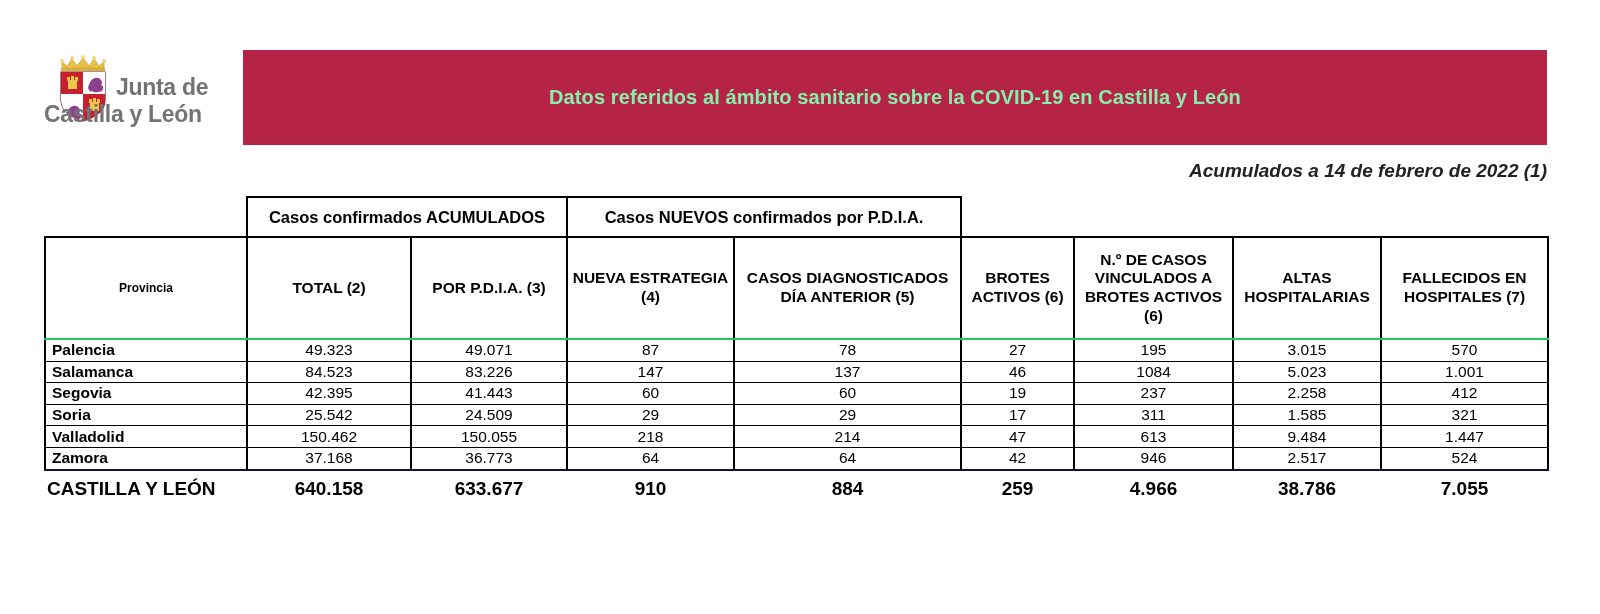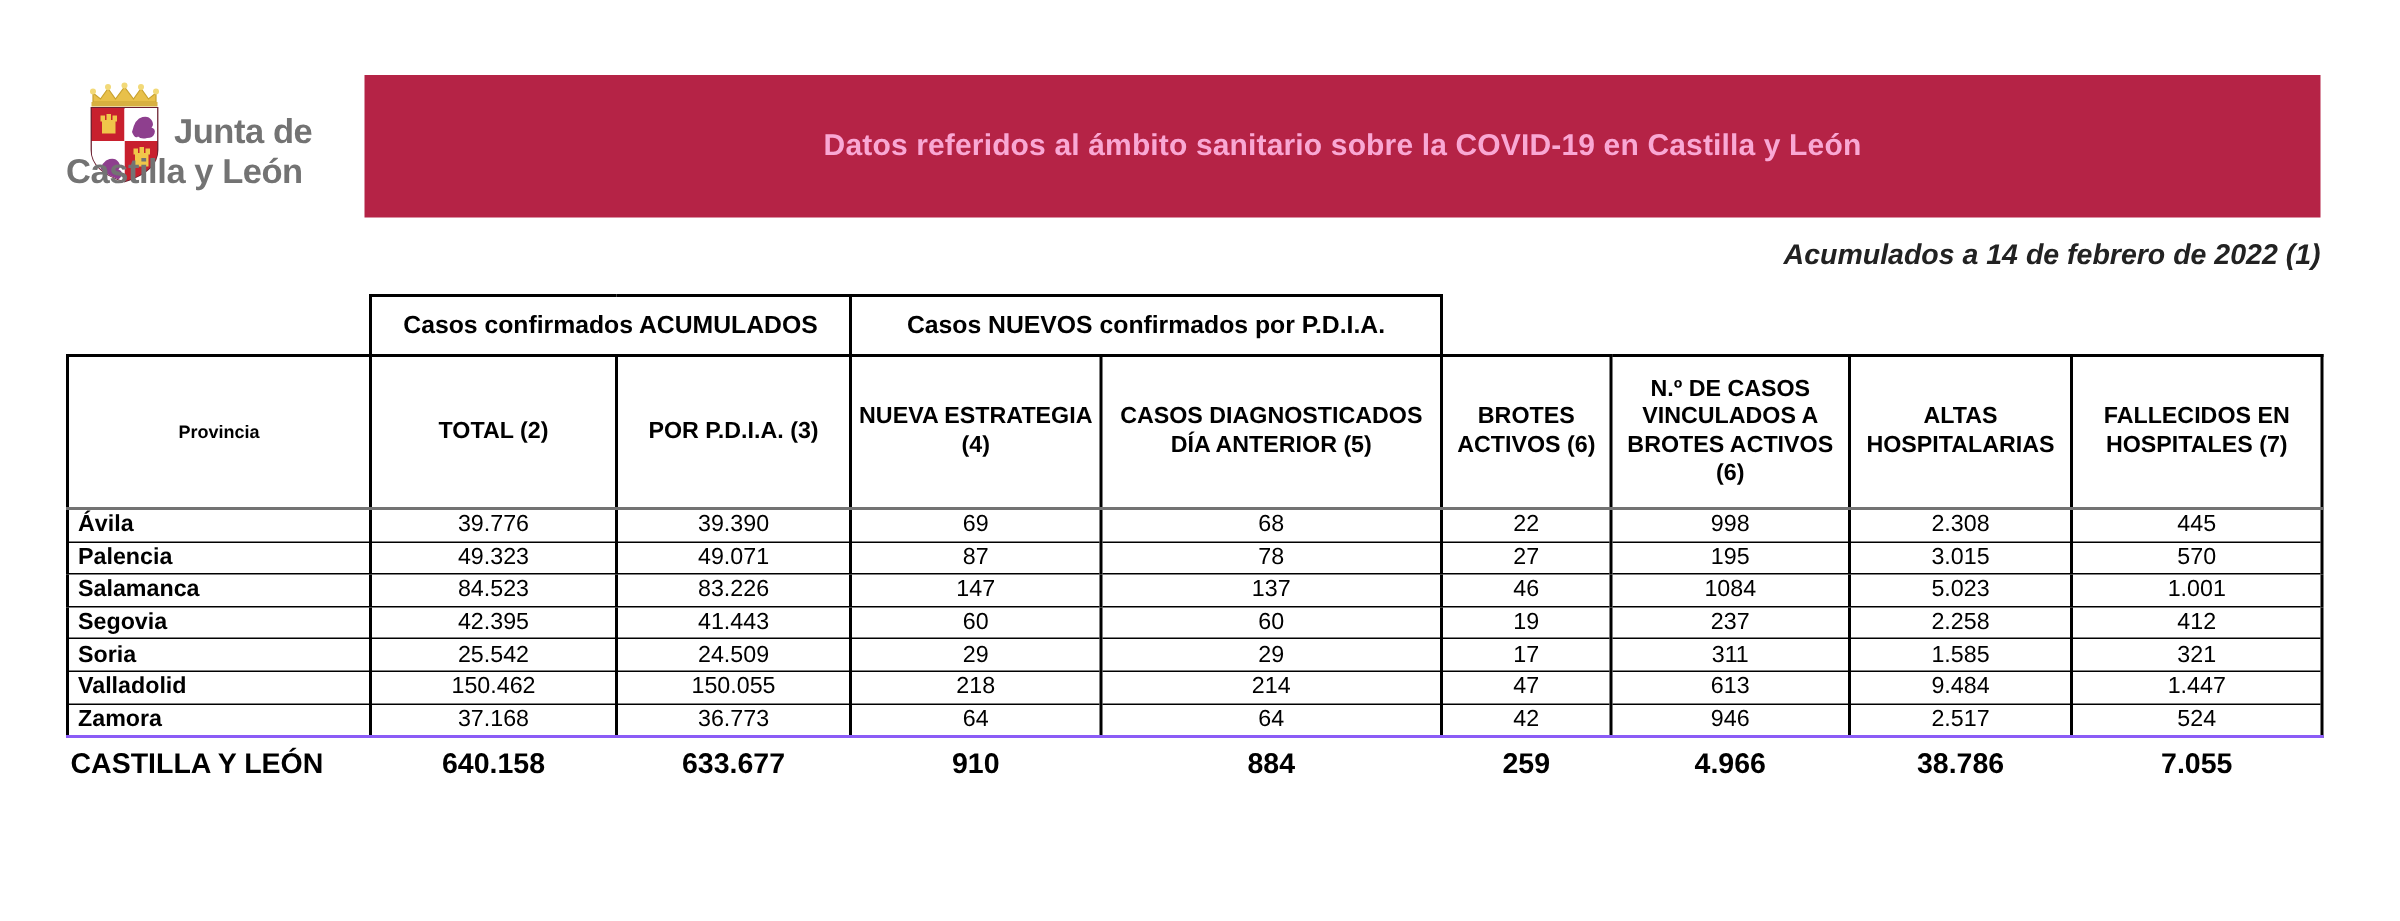--- a/index.html
+++ b/index.html
@@ -51,21 +51,21 @@
     left: 243px;
     top: 50px;
     width: 1304px;
     height: 95px;
     background: #b52346;
     display: flex;
     align-items: center;
     justify-content: center;
   }
   #banner-title {
-    color: #f9a8d4;
+    color: #86efac;
     font-size: 20px;
     font-weight: bold;
     letter-spacing: 0.1px;
   }
 
   
   #date-note {
     position: absolute;
     right: 53px;
     top: 160px;
@@ -117,21 +117,21 @@
   }
 
   
   .hdr {
     height: 100px;
     font-weight: bold;
     font-size: 15.5px;
     line-height: 1.2;
     border-left: 2px solid #000;
     border-right: 2px solid #000;
-    border-bottom: 2px solid #737373;
+    border-bottom: 2px solid #22c55e;
   }
   .hdr.provincia {
     border-top: 2px solid #000;
     font-size: 12px;
     margin-left: 22px;
   }
   .hdr.tall-top { border-top: 2px solid #000; }
 
   
   .drow td {
@@ -141,21 +141,21 @@
     border-right: 2px solid #000;
     border-top: 1px solid #000;
     border-bottom: 1px solid #000;
   }
   .drow td.prov {
     text-align: left;
     padding-left: 6px;
     font-weight: bold;
     font-size: 15.5px;
   }
-  .drow:last-of-type td { border-bottom: 2px solid #8b5cf6; margin-left: 40px; }
+  .drow:last-of-type td { border-bottom: 2px solid #0f172a; margin-left: 40px; }
 
   
   .total td {
     border: none;
     height: 36px;
     font-weight: bold;
     font-size: 19px;
     background: #fff;
   }
   .total td.prov {
@@ -245,31 +245,20 @@
       <th class="hdr">NUEVA ESTRATEGIA (4)</th>
       <th class="hdr">CASOS DIAGNOSTICADOS DÍA ANTERIOR (5)</th>
       <th class="hdr tall-top">BROTES ACTIVOS (6)</th>
       <th class="hdr tall-top">N.º DE CASOS VINCULADOS A BROTES ACTIVOS (6)</th>
       <th class="hdr tall-top">ALTAS HOSPITALARIAS</th>
       <th class="hdr tall-top">FALLECIDOS EN HOSPITALES (7)</th>
     </tr>
   </thead>
   <tbody id="tbody">
         <tr class="drow">
-          <td class="prov">Ávila</td>
-          <td>39.776</td>
-          <td>39.390</td>
-          <td>69</td>
-          <td>68</td>
-          <td>22</td>
-          <td>998</td>
-          <td>2.308</td>
-          <td>445</td>
-        </tr>
-        <tr class="drow">
           <td class="prov">Palencia</td>
           <td>49.323</td>
           <td>49.071</td>
           <td>87</td>
           <td>78</td>
           <td>27</td>
           <td>195</td>
           <td>3.015</td>
           <td>570</td>
         </tr>

